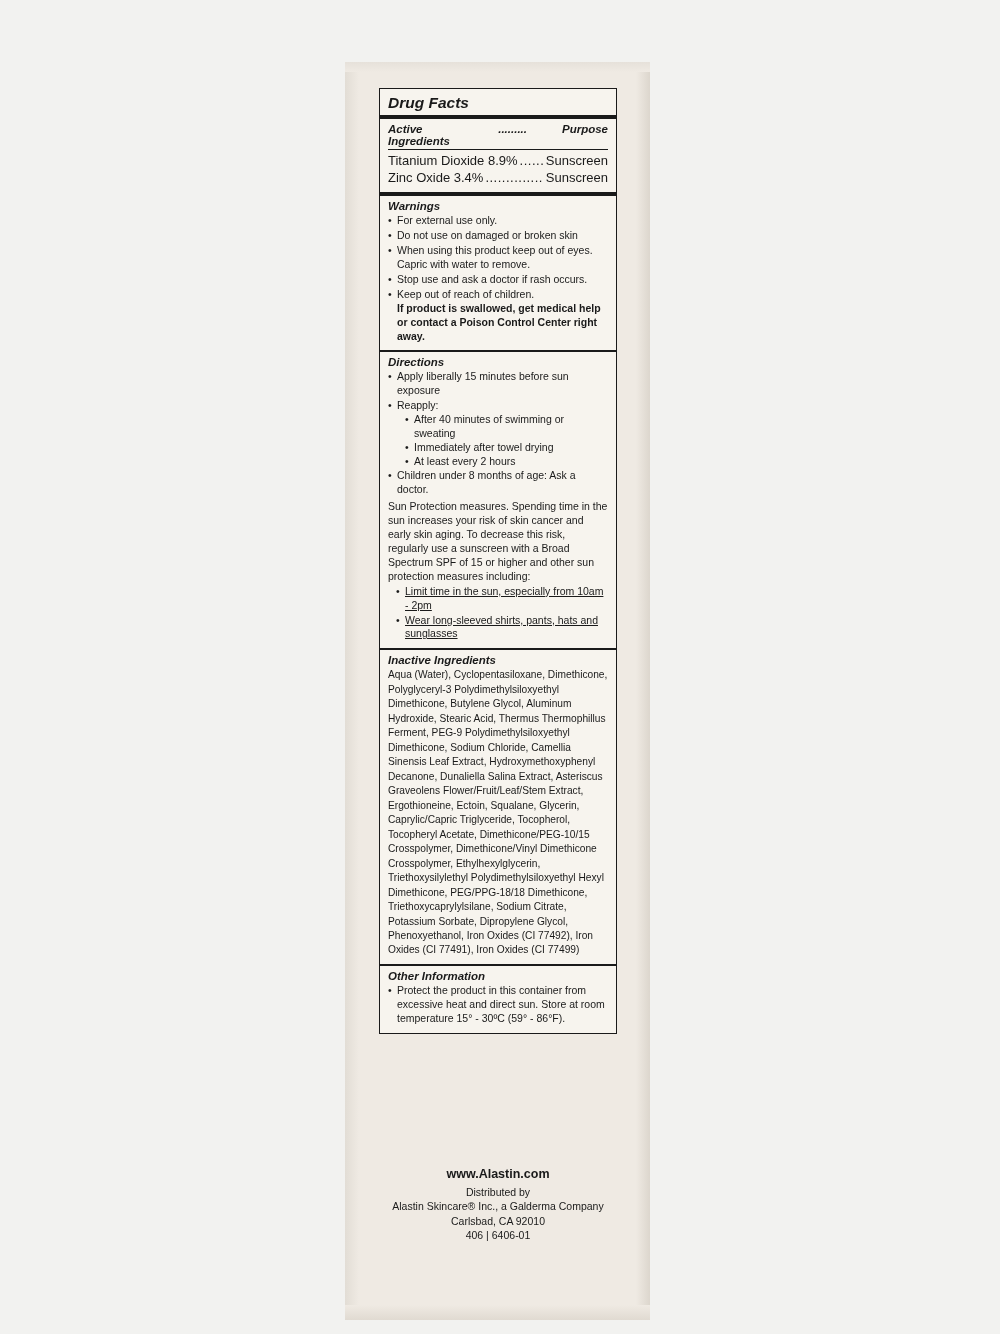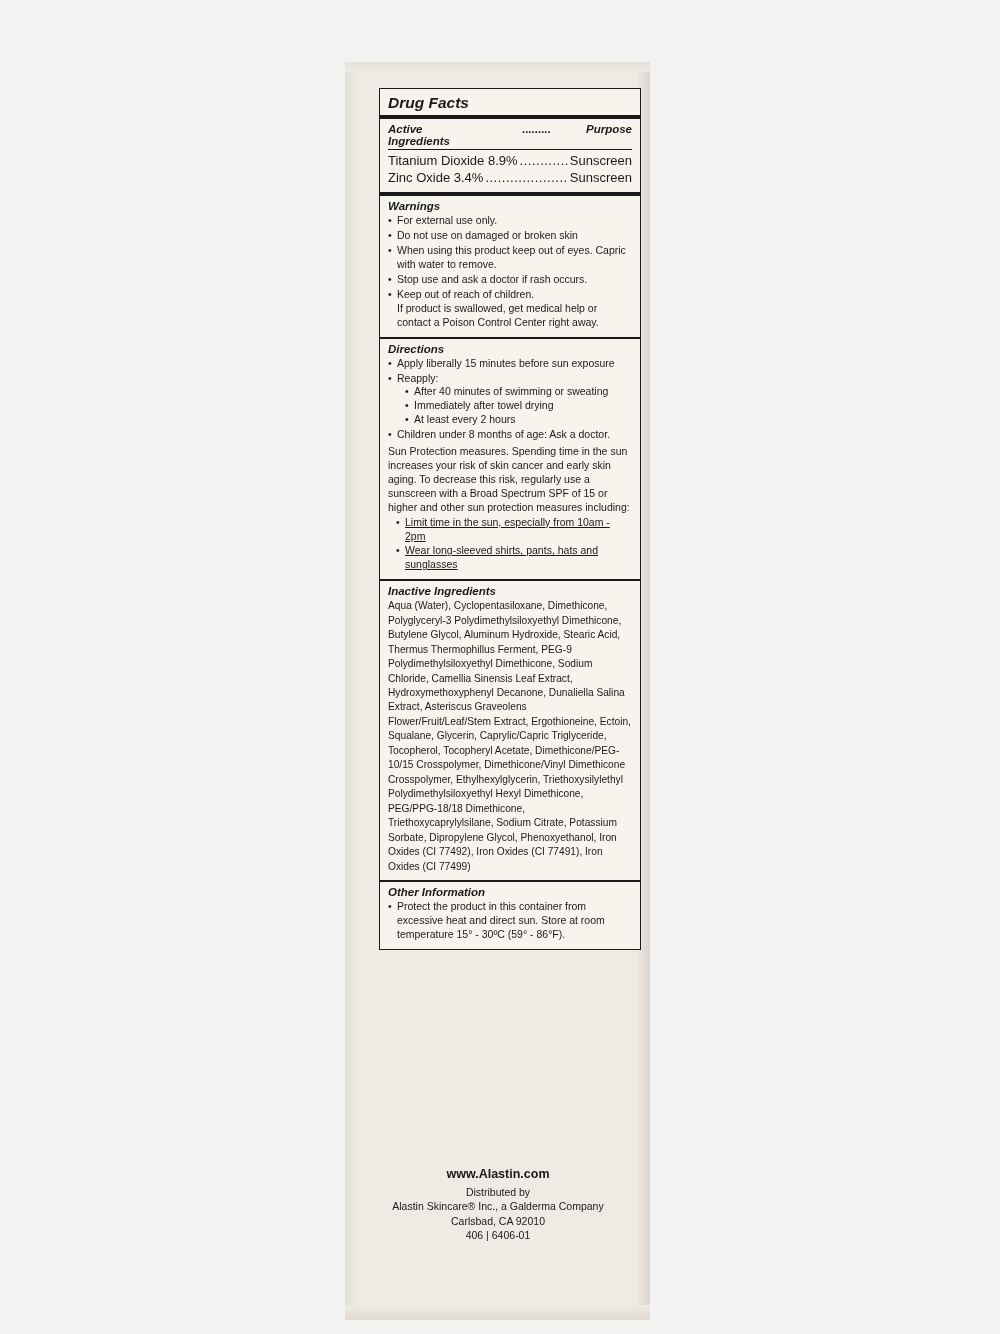--- a/index.html
+++ b/index.html
@@ -58,21 +58,21 @@
     width: 305px;
     height: 15px;
     background: linear-gradient(to bottom, #efeae3, #e0dad1);
   }
 
   
   .panel {
     position: absolute;
     left: 379px;
     top: 88px;
-    width: 262px;
+    width: 238px;
     background: #f7f4ee;
     border: 1.5px solid #1a1a1a;
     box-sizing: border-box;
     color: #1a1a1a;
   }
   .panel-inner { padding: 0; }
 
   .df-title {
     font-weight: bold;
     font-style: italic;
@@ -232,21 +232,21 @@
 
       <div class="sect">
         <div class="sect-head">Warnings</div>
         <ul class="bul">
           <li><b>For external use only.</b><span></span></li>
           <li><b>Do not use</b><span> on damaged or broken skin</span></li>
           <li><b>When using this product</b><span> keep out of eyes. Capric with water to remove.</span></li>
           <li><b>Stop use and ask a doctor</b><span> if rash occurs.</span></li>
           <li>
             <b>Keep out of reach of children.</b>
-            <div class="txt" style="margin-top:1px;">If product is swallowed, get medical help or contact a Poison Control Center right away.</div>
+            <div class="txt" style="margin-top:1px;font-weight:bold;">If product is swallowed, get medical help or contact a Poison Control Center right away.</div>
           </li>
         </ul>
       </div>
 
       <div class="rule-med"></div>
 
       <div class="sect">
         <div class="sect-head">Directions</div>
         <ul class="bul">
           <li>Apply liberally 15 minutes before sun exposure</li>

